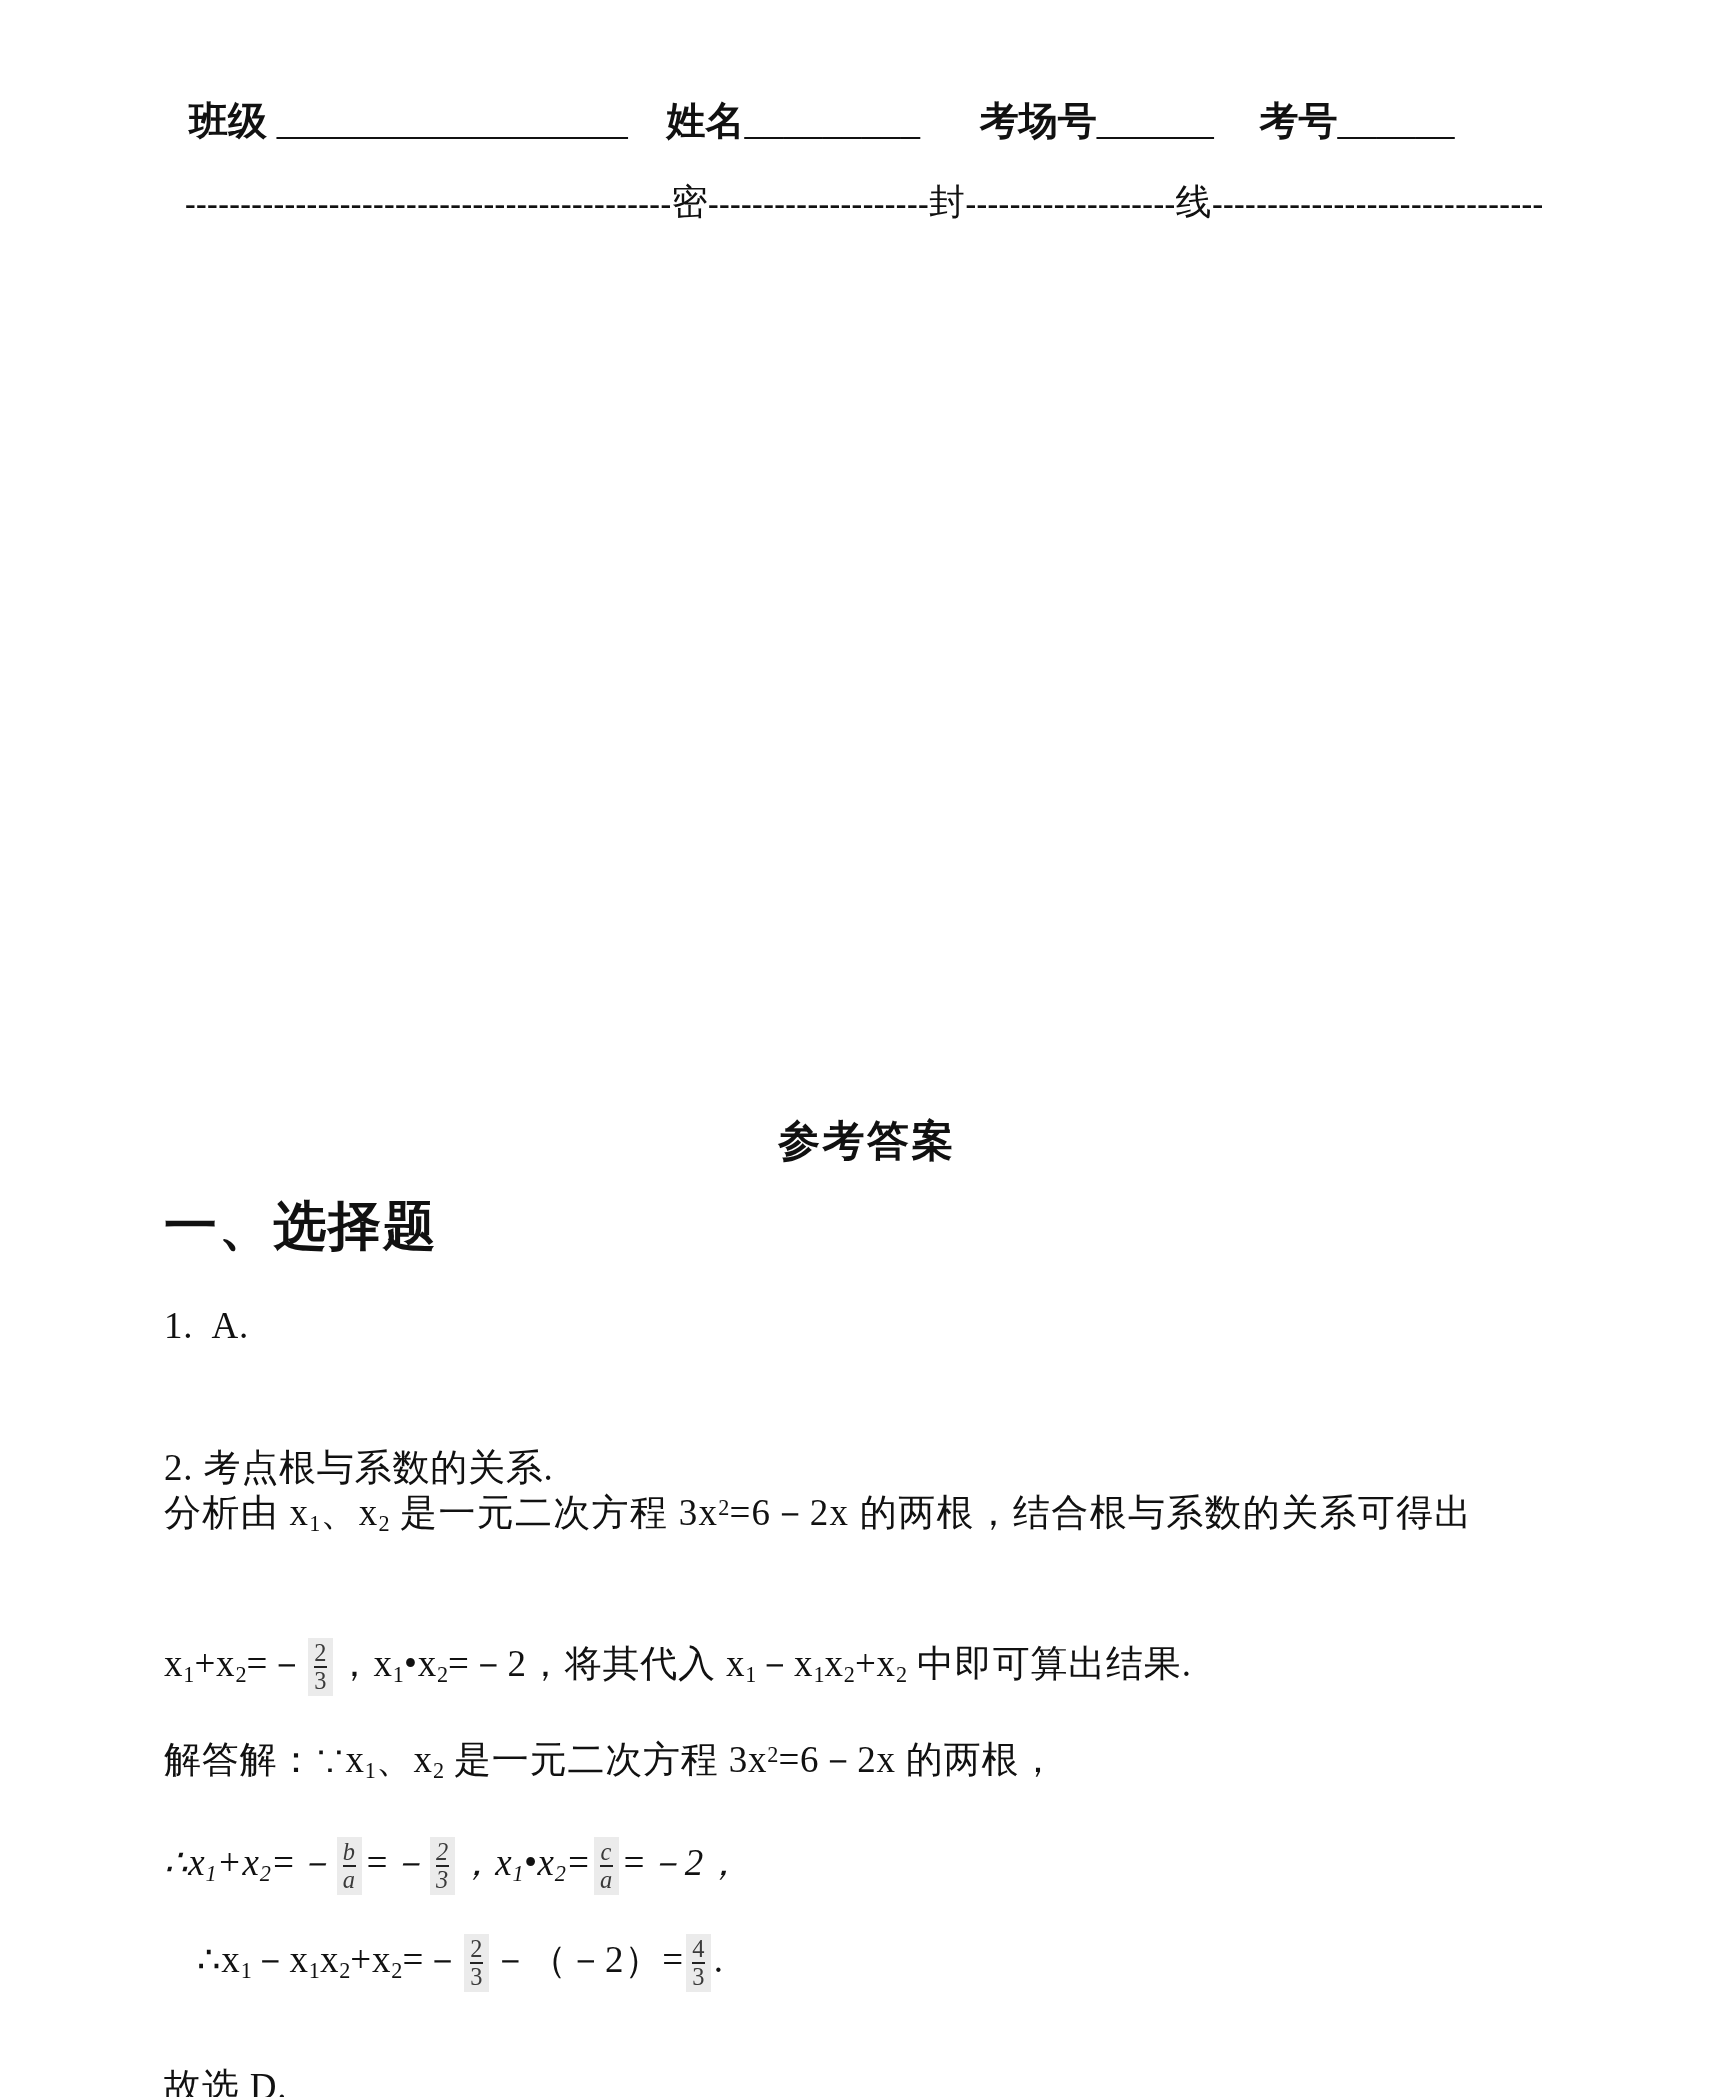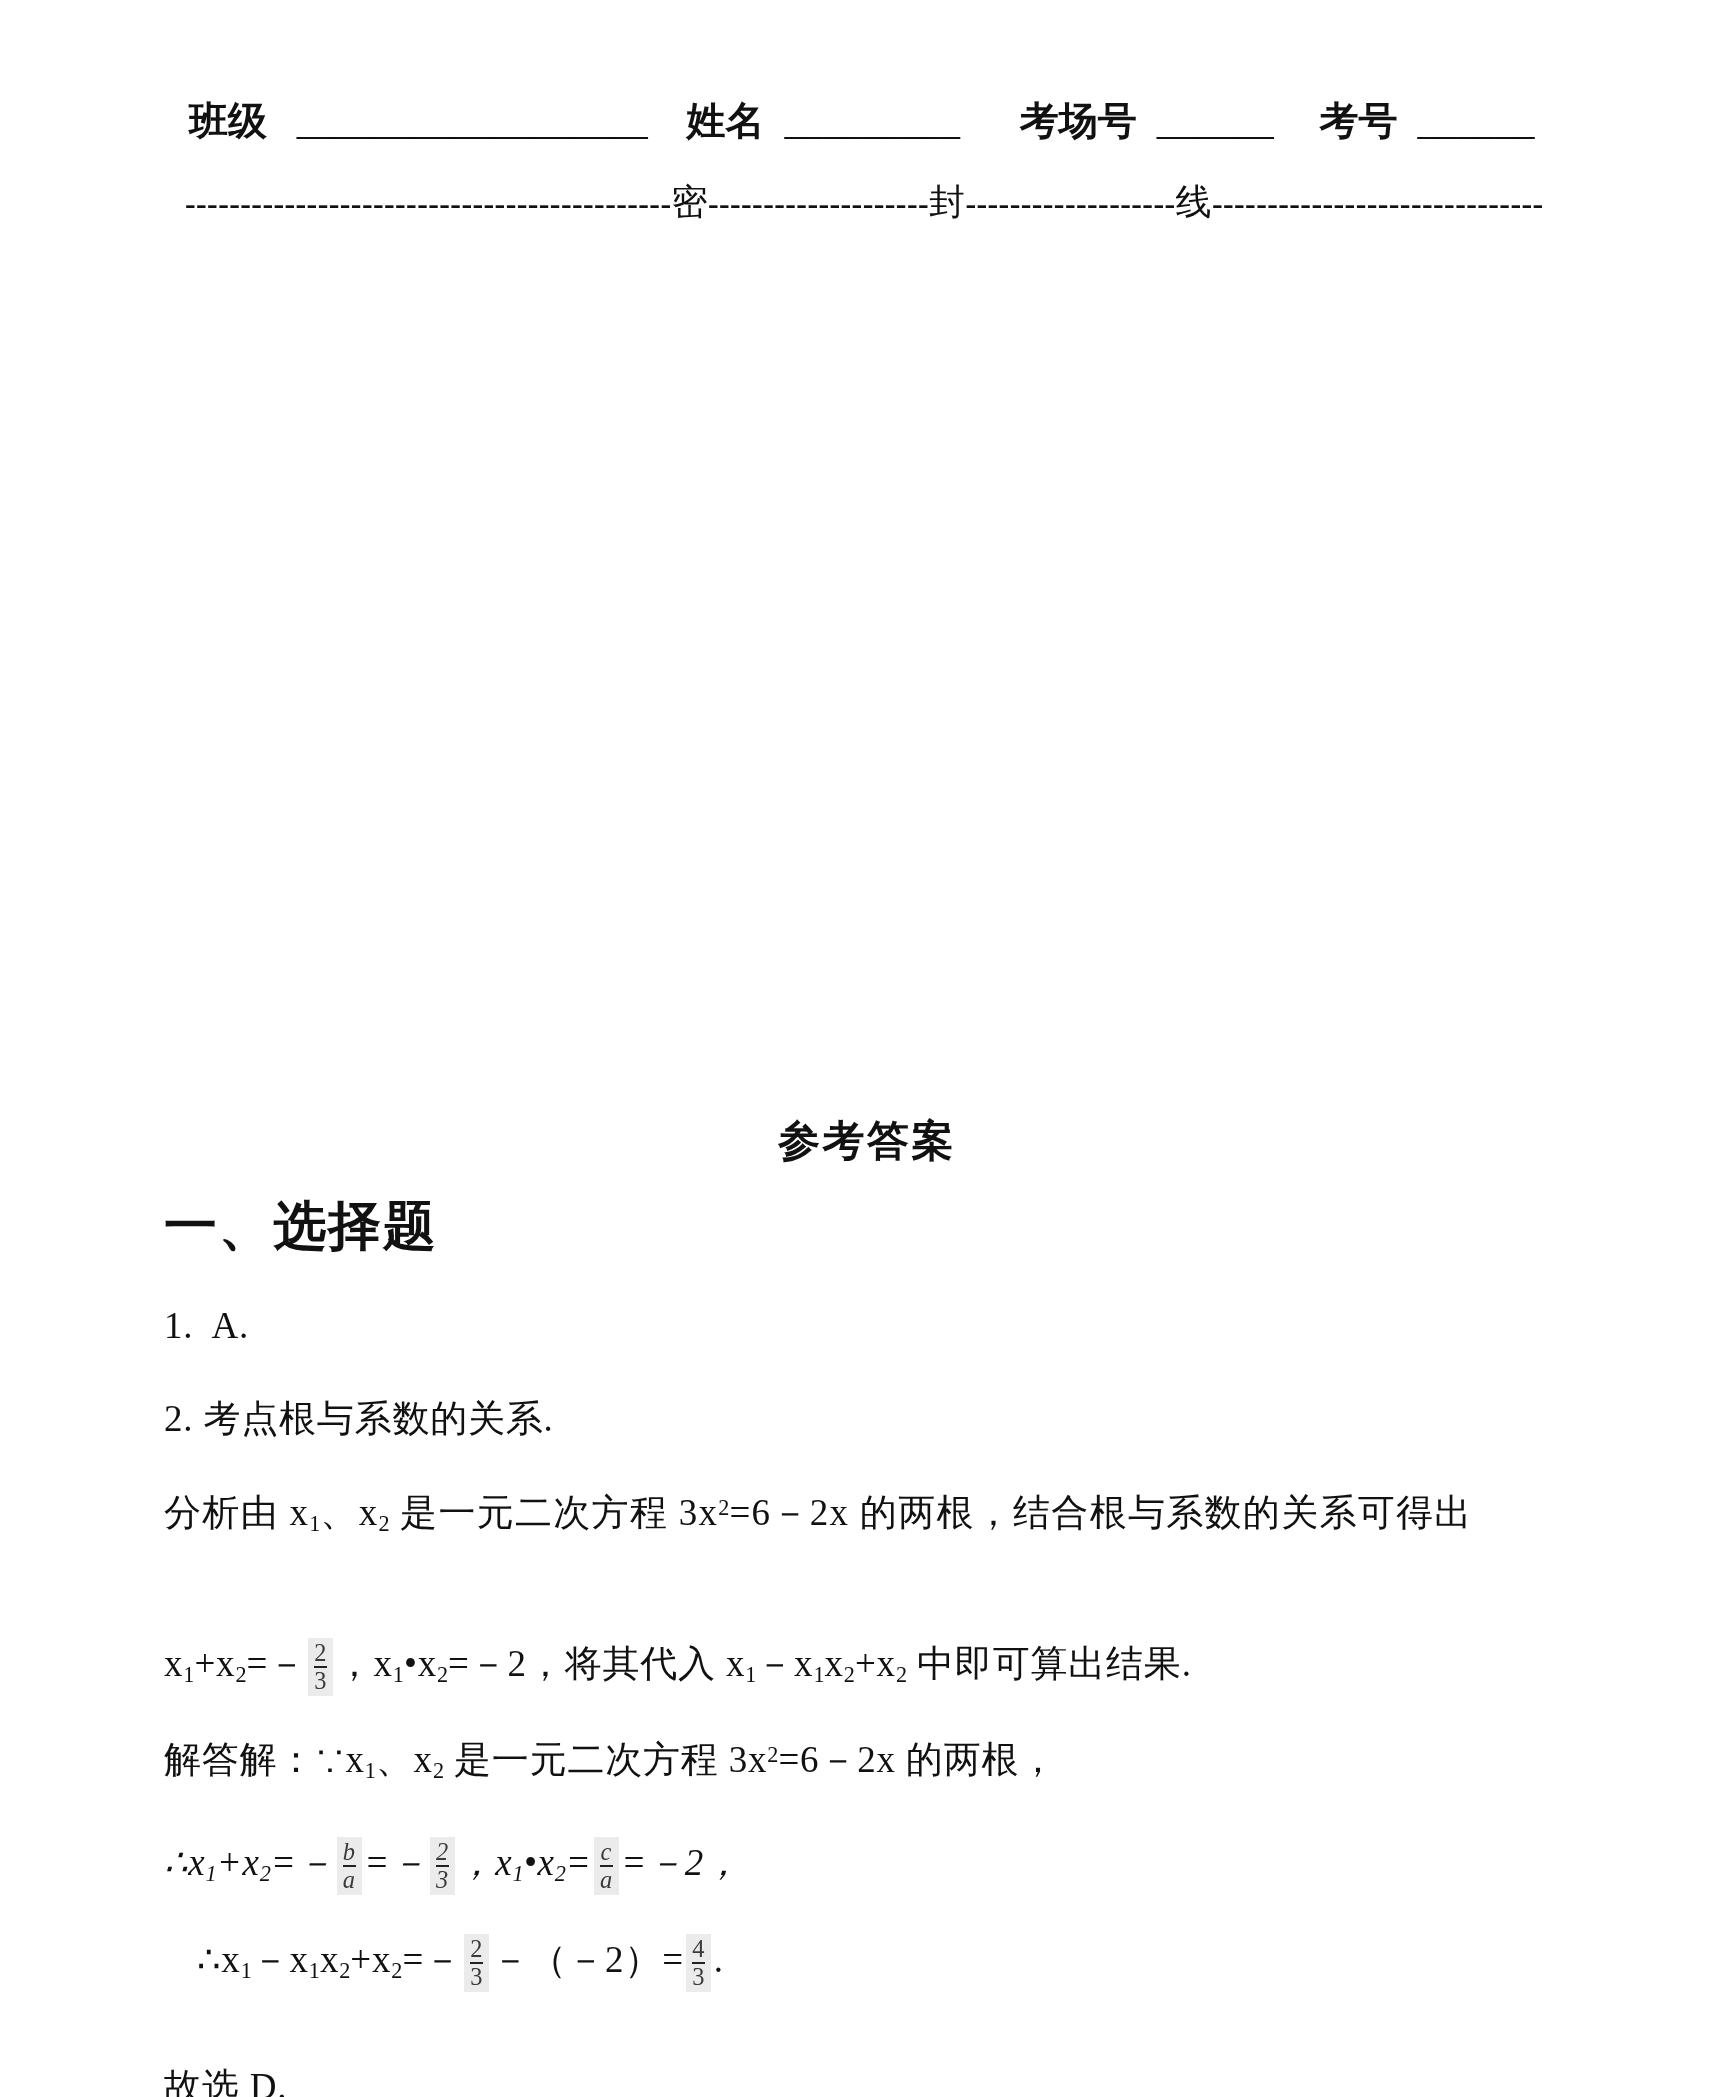--- a/index.html
+++ b/index.html
@@ -33,21 +33,21 @@
     margin:0 2.5px;
   }
   .frac .num{display:block;}
   .frac .den{display:block;border-top:2.5px solid #222;}
   
   .header{
     position:absolute;top:94px;left:189px;
     font-size:39px;font-weight:600;white-space:nowrap;
   }
   .field{display:inline-block;}
-  .field .blank{font-weight:400;letter-spacing:0;margin-left:20px;}
+  .field .blank{font-weight:400;letter-spacing:0;}
   .f2{margin-left:29px;}
   .f3{margin-left:50px;}
   .f4{margin-left:36px;}
   .seal{
     position:absolute;top:178px;left:185px;width:1359px;
     font-size:32px;font-weight:bold;letter-spacing:0.4px;
     white-space:nowrap;overflow:hidden;
   }
   .seal .seal-char{font-size:36px;font-weight:400;}
   .title{
@@ -55,21 +55,21 @@
     text-align:center;
     font-family:"Liberation Sans", sans-serif;
     font-size:42px;font-weight:bold;letter-spacing:2.5px;margin-top:27px;
   }
   .section{
     position:absolute;top:1191px;left:164px;
     font-family:"Liberation Sans", sans-serif;
     font-size:53px;font-weight:bold;letter-spacing:1.7px;
   }
   .l1{top:1275px;margin-top:28px;}
-  .l2{top:1396px;text-align:center;}
+  .l2{top:1445px;text-align:center;}
   .l3{top:1458px;width:1403px;letter-spacing:1.3px;text-align:justify;margin-top:32px;}
   .l4{top:1638px;}
   .l5{top:1737px;}
   .l6{top:1837px;font-style:italic;}
   .l7{top:1934px;margin-left:33px;}
   .l8{top:2016px;margin-top:48px;}
 </style>
 </head>
 <body>
 

